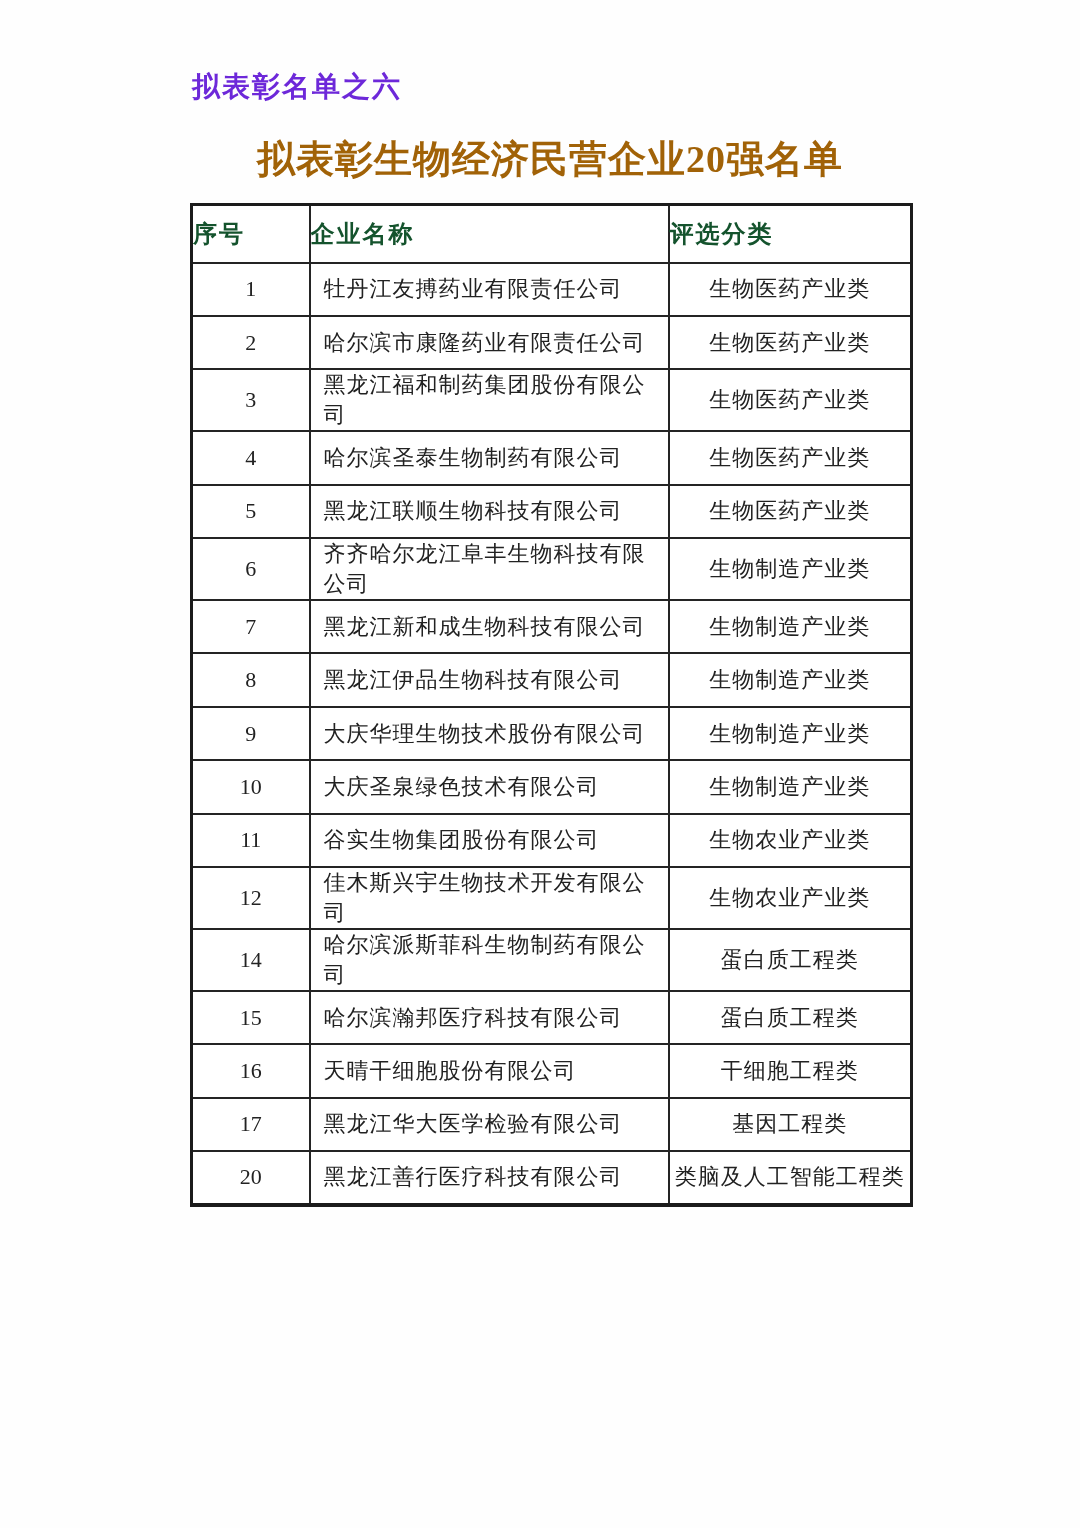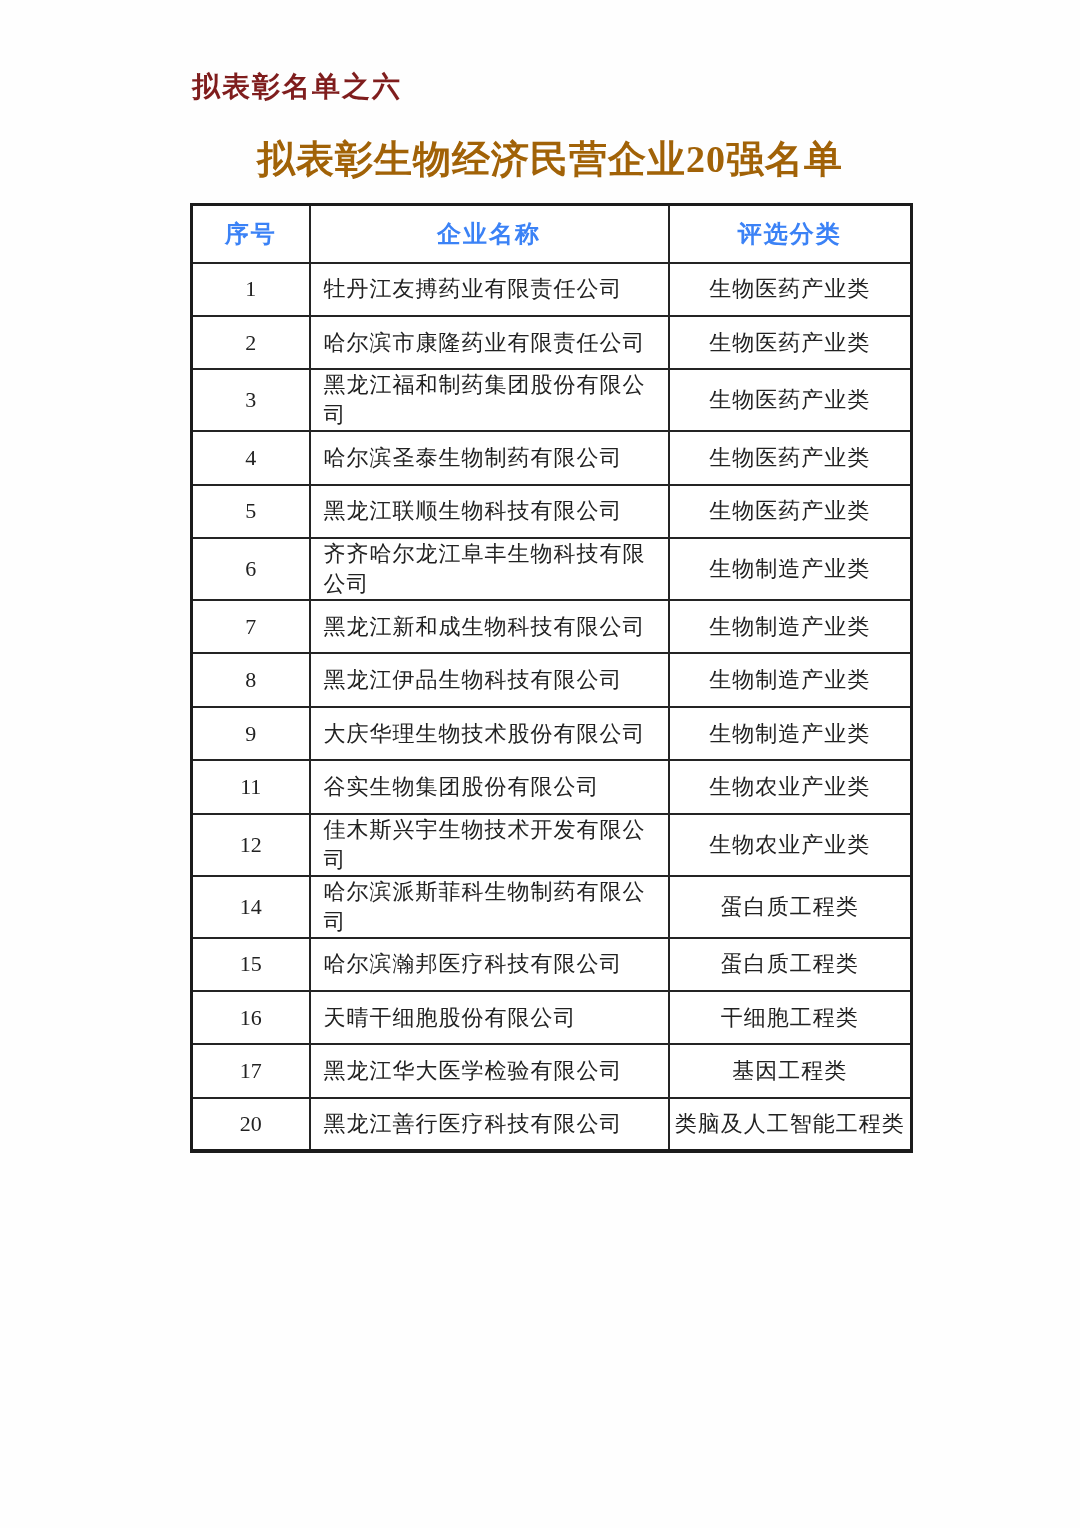--- a/index.html
+++ b/index.html
@@ -21,21 +21,21 @@
   }
 
   .corner-label {
     position: absolute;
     left: 192px;
     top: 68px;
     font-family: "Liberation Sans", "DejaVu Sans", sans-serif;
     font-size: 28px;
     font-weight: 600;
     letter-spacing: 2px;
-    color: #7f1d1d;
+    color: #6d28d9;
   }
 
   .doc-title {
     position: absolute;
     left: 190px;
     top: 134px;
     width: 720px;
     text-align: center;
     font-family: "Liberation Serif", "DejaVu Serif", serif;
     font-size: 38px;
@@ -65,23 +65,23 @@
     border: 3px solid #1b1b1b;
     border-bottom-width: 4px;
   }
 
   table.list-table th {
     height: 58px;
     font-family: "Liberation Sans", "DejaVu Sans", sans-serif;
     font-size: 24px;
     font-weight: 600;
     letter-spacing: 2px;
-    text-align: center;
+    text-align: left;
     vertical-align: middle;
-    color: #3b82f6;
+    color: #14532d;
     background: #ffffff;
   }
 
   table.list-table td {
     height: 53.4px;
     font-size: 22px;
     letter-spacing: 1px;
     vertical-align: middle;
     color: #222222;
     background: #ffffff;
@@ -169,20 +169,25 @@
           <td class="cell-serial">8</td>
           <td class="cell-company">黑龙江伊品生物科技有限公司</td>
           <td class="cell-category">生物制造产业类</td>
         </tr>
         <tr>
           <td class="cell-serial">9</td>
           <td class="cell-company">大庆华理生物技术股份有限公司</td>
           <td class="cell-category">生物制造产业类</td>
         </tr>
         <tr>
+          <td class="cell-serial">10</td>
+          <td class="cell-company">大庆圣泉绿色技术有限公司</td>
+          <td class="cell-category">生物制造产业类</td>
+        </tr>
+        <tr>
           <td class="cell-serial">11</td>
           <td class="cell-company">谷实生物集团股份有限公司</td>
           <td class="cell-category">生物农业产业类</td>
         </tr>
         <tr>
           <td class="cell-serial">12</td>
           <td class="cell-company">佳木斯兴宇生物技术开发有限公司</td>
           <td class="cell-category">生物农业产业类</td>
         </tr>
         <tr>

